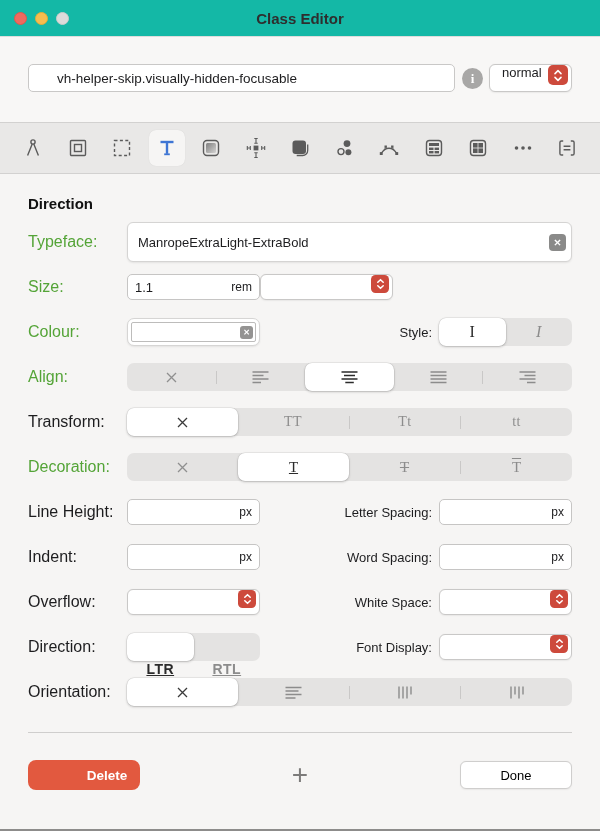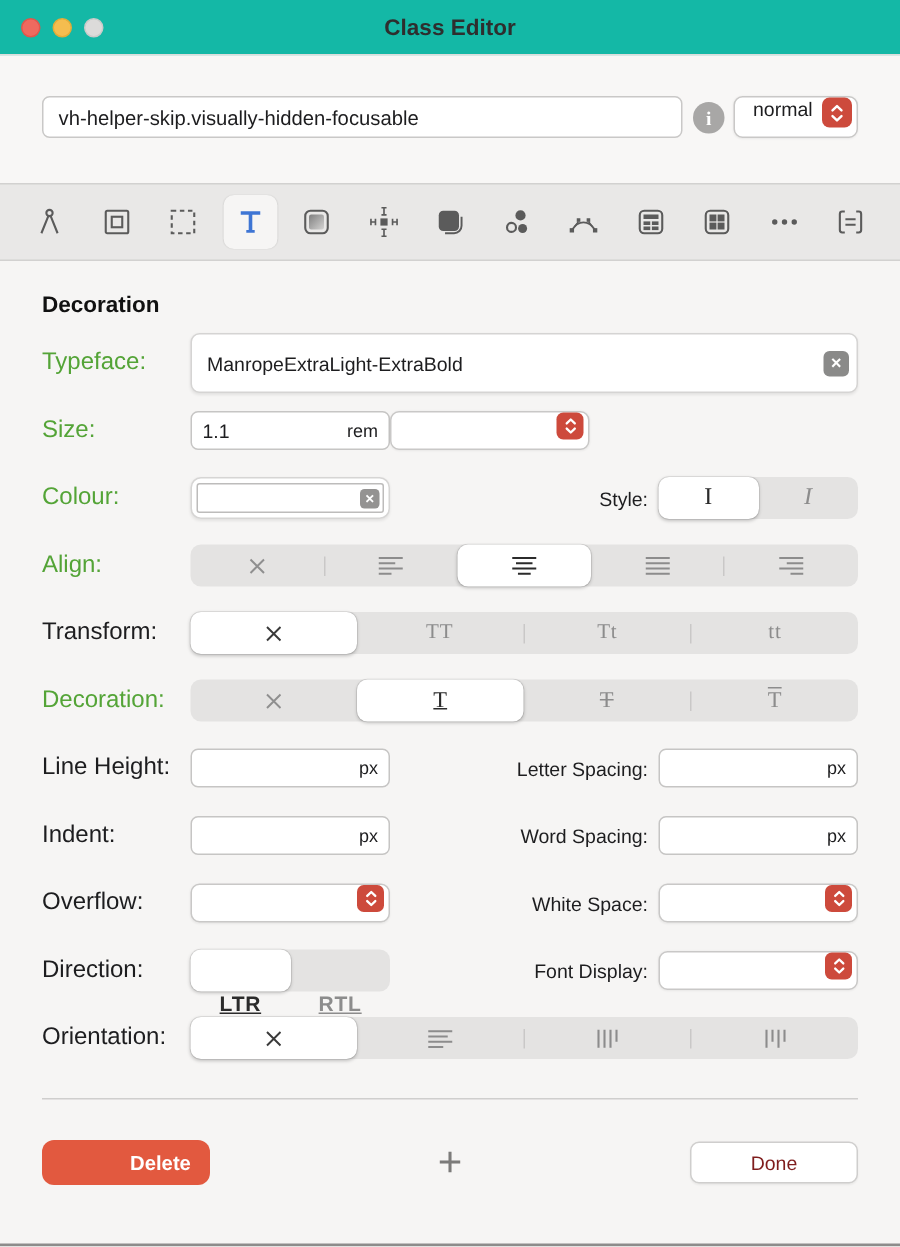--- a/index.html
+++ b/index.html
@@ -16,21 +16,21 @@
   .traffic { position:absolute; left:14px; top:12px; display:flex; gap:8px; }
   .tl { width:13px; height:13px; border-radius:50%; display:inline-block; }
   .tl.red { background:#ee6a5f; border:0.5px solid #e2564b; }
   .tl.yellow { background:#f5bd4f; border:0.5px solid #e5ac37; }
   .tl.gray { background:#dcdbda; border:0.5px solid #cccbca; }
 
   
   .header { position:relative; height:85px; background:#f8f7f6; }
   .class-input { position:absolute; left:28px; top:27px; width:427px; height:28px;
                  border:1px solid #c9c8c7; border-radius:5px; background:#fff;
-                 padding:0 10px; font-size:13.5px; color:#1d1d1f; font-family:"Liberation Sans", sans-serif; outline:none; }
+                 padding:0 28px; font-size:13.5px; color:#1d1d1f; font-family:"Liberation Sans", sans-serif; outline:none; }
   .info { position:absolute; left:462px; top:31px; width:21px; height:21px; border-radius:50%;
           background:#a8a7a6; color:#fff; display:flex; align-items:center; justify-content:center;
           font-family:"Liberation Serif", serif; font-weight:bold; font-size:13px; cursor:default; }
   .state-dd { position:absolute; left:489px; top:27px; width:83px; height:28px; }
 
   
   .dd { display:flex; align-items:flex-start; background:#fff; border:1px solid #c9c8c7;
         border-radius:6px; padding:0 3px 0 12px; height:26px; box-shadow:0 0.5px 1.5px rgba(0,0,0,0.06); }
   .dd .val { flex:1; font-size:13px; color:#1d1d1f; white-space:nowrap; overflow:hidden; }
   .stepper { width:18px; height:18px; min-width:18px; background:#cd4a3c; border-radius:4.5px;
@@ -100,21 +100,21 @@
   .dir-line { width:9px; height:1.5px; background:currentColor; margin-top:2px; }
 
   
   .divider { border-top:1px solid #cfcecd; margin-top:26px; }
   .footer { display:flex; align-items:center; justify-content:space-between; padding:0 28px; margin-top:27px; }
   .delete-btn { width:112px; height:30px; background:#e2593f; border:none; border-radius:8px;
                 color:#fff; font-weight:bold; font-size:13.5px; font-family:"Liberation Sans", sans-serif;padding-left:46px; }
   .add-btn { background:none; border:none; font-size:28px; font-weight:300; color:#7c7b7a; line-height:1;
              font-family:"Liberation Sans", sans-serif; }
   .done-btn { width:112px; height:28px; background:#fff; border:1px solid #cfcecd; border-radius:6px;
-              color:#7f1d1d; font-size:13px; box-shadow:0 0.5px 1.5px rgba(0,0,0,0.06);
+              color:#000000; font-size:13px; box-shadow:0 0.5px 1.5px rgba(0,0,0,0.06);
               font-family:"Liberation Sans", sans-serif; }
 </style>
 </head>
 <body>
 
 <div class="window">
 
   <div class="titlebar">
     <div class="traffic">
       <span class="tl red"></span>
@@ -235,21 +235,21 @@
     <button class="tb-btn">
       <svg width="22" height="22" viewBox="0 0 22 22" fill="none" stroke="#5b5b5b" stroke-width="1.4">
         <path d="M7.2 4 H5.5 a1.6 1.6 0 0 0 -1.6 1.6 v10.8 a1.6 1.6 0 0 0 1.6 1.6 h1.7"></path>
         <path d="M14.8 4 h1.7 a1.6 1.6 0 0 1 1.6 1.6 v10.8 a1.6 1.6 0 0 1 -1.6 1.6 h-1.7"></path>
         <path d="M7.6 9.2 h6.8 M7.6 12.8 h6.8"></path>
       </svg>
     </button>
   </div>
 
   <div class="content">
-    <h2 class="section-title">Decoration</h2>
+    <h2 class="section-title">Direction</h2>
 
     <div class="row">
       <span class="lbl green">Typeface:</span>
       <div class="tf ctrl-wide">
         <input value="ManropeExtraLight-ExtraBold" style="">
         <span class="x-badge">✕</span>
       </div>
     </div>
 
     <div class="row">

